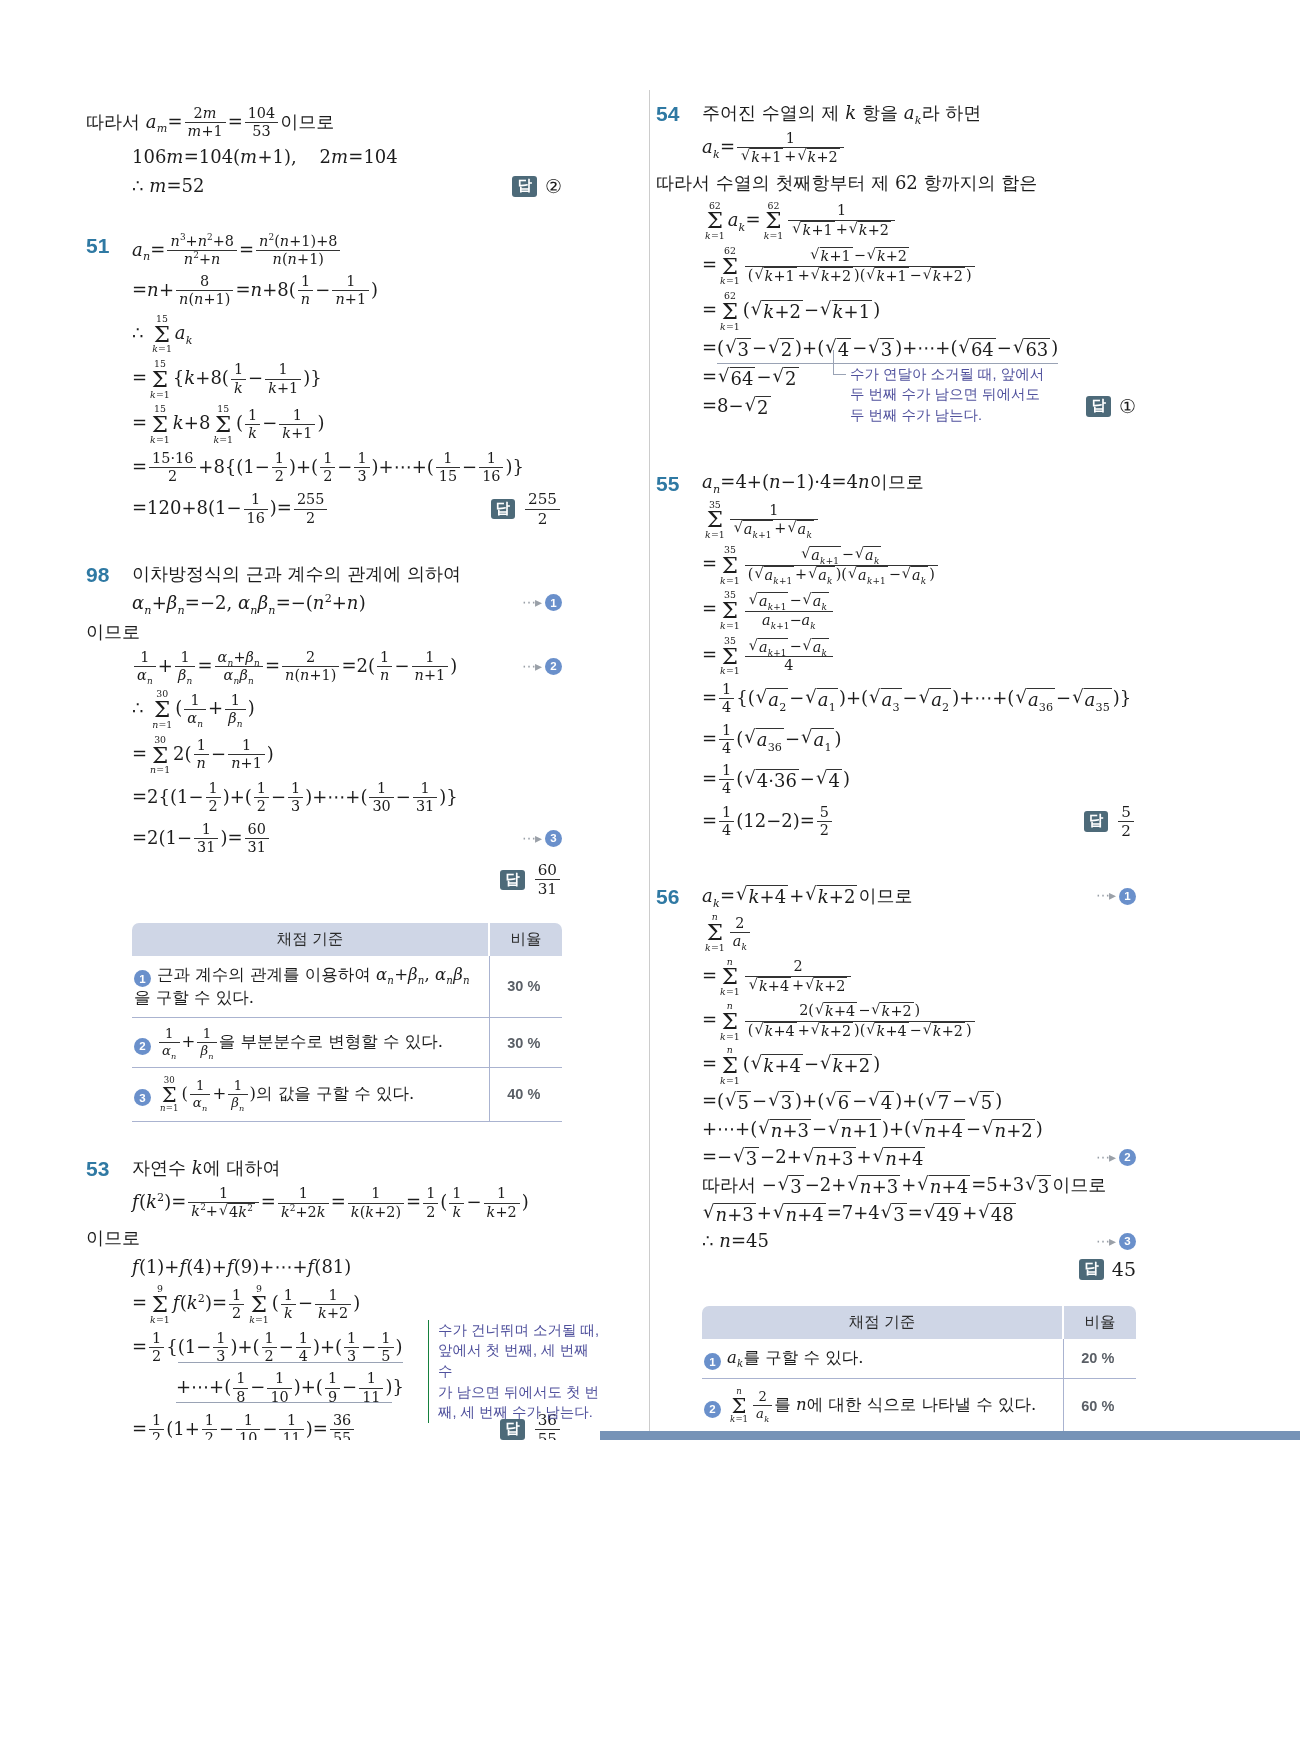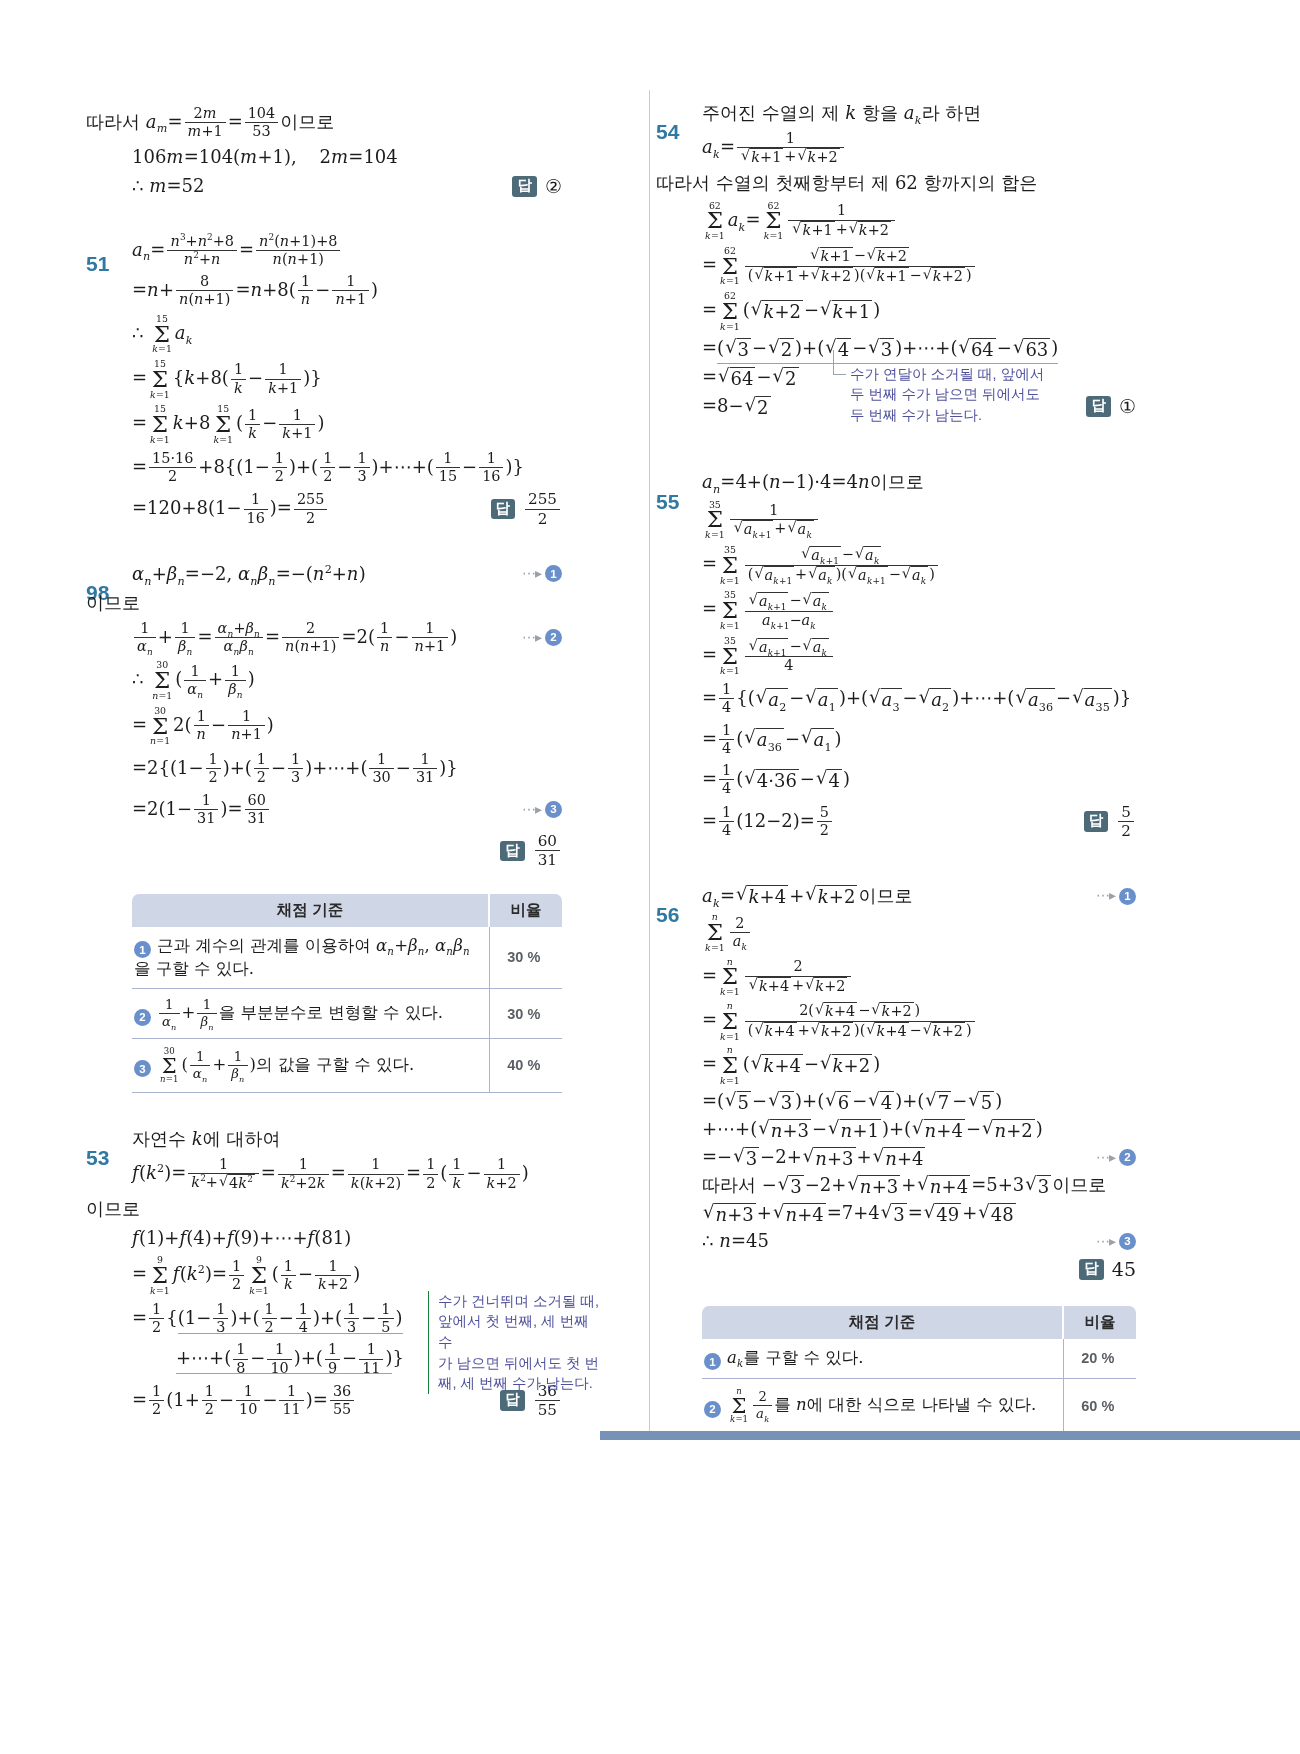--- a/index.html
+++ b/index.html
@@ -6,21 +6,21 @@
   html,body{margin:0;padding:0;background:#fff;}
   .page{position:relative;width:1300px;height:1440px;background:#ffffff;overflow:hidden;
         font-family:"Liberation Sans",sans-serif;color:#222;}
   .col{position:absolute;}
   .colL{left:86px;top:100px;width:476px;}
   .colR{left:656px;top:96px;width:480px;}
   .divider{position:absolute;left:649px;top:90px;width:1px;height:1552px;background:#cccccc;}
 
   .prob{position:relative;padding-left:46px;margin-bottom:34px;}
   #p54{margin-bottom:52px;} #p55{margin-bottom:44px;}
-  .pnum{position:absolute;left:0;top:19px;font-size:21px;font-weight:bold;color:var(--accent,#2f79a3);}
+  .pnum{position:absolute;left:0;top:1px;font-size:21px;font-weight:bold;color:var(--accent,#2f79a3);}
 
   .line{display:flex;align-items:center;margin:5px 0;min-height:24px;line-height:1.25;
         font-size:18px;white-space:nowrap;position:relative;}
   #p56 .line{margin:4px 0;}
   .ind0{margin-left:-46px;}
   .ind2{margin-left:44px;}
   .math{font-family:"DejaVu Serif",serif;color:#1c1c1c;}
   .math i{font-style:italic;letter-spacing:.2px;}
   sup{font-size:.62em;vertical-align:super;line-height:0;}
   sub{font-size:.62em;vertical-align:sub;line-height:0;}
@@ -59,21 +59,21 @@
   
   .noteblock{position:absolute;color:var(--note,#50519d);font-size:14.5px;line-height:1.42;
              white-space:normal;z-index:3;background:transparent;}
   .nb-p53{left:296px;top:-10px;width:168px;border-left:1px solid #15803d;padding-left:9px;}
   .nb-p54{left:148px;top:-2px;width:250px;}
   .nb-p54::before{content:"";position:absolute;left:-17px;top:-14px;width:12px;height:24px;
                   border-left:1px solid #9aa3b5;border-bottom:1px solid #9aa3b5;}
 
   
   .tbl{width:100%;border-collapse:collapse;margin-top:24px;font-size:15px;}
-  .tbl th{background:var(--th-bg,#cfd6e6);color:#2b2b2b;font-weight:bold;padding:6px 4px;font-size:15.5px;}
+  .tbl th{background:var(--th-bg,#cfd6e6);color:#2b2b2b;font-weight:normal;padding:6px 4px;font-size:15.5px;}
   .tbl th:first-child{border-radius:7px 0 0 0;}
   .tbl th:last-child{border-radius:0 7px 0 0;border-left:2px solid #fff;width:64px;}
   .tbl td{padding:8px 6px 8px 2px;border-bottom:1px solid var(--tbd,#aab3d0);vertical-align:middle;}
   .tbl td.rate{text-align:center;font-weight:bold;color:#5a5f66;border-left:1px solid var(--tbd,#aab3d0);
                font-size:14.5px;}
   .tbl td .math{font-size:16.5px;white-space:normal;}
   .tbl td .ci{margin-right:6px;vertical-align:-3px;display:inline-flex;}
 
   
   .footer{position:absolute;left:86px;top:1650px;display:flex;align-items:flex-start;gap:7px;}
@@ -202,20 +202,23 @@
             <span class="ab">답</span>
             <span class="av math"><span class="fr">
                 <span class="fn">255</span>
                 <span class="fd">2</span>
               </span></span>
           </span>
         </div>
       </section>
       <section class="prob" id="p52">
         <span class="pnum">98</span>
+        <div class="line ind1">
+          <span class="math">이차방정식의 근과 계수의 관계에 의하여</span>
+        </div>
         <div class="line ind1">
           <span class="math"><i>α</i><sub><i>n</i></sub>+<i>β</i><sub><i>n</i></sub>=−2, <i>α</i><sub><i>n</i></sub><i>β</i><sub><i>n</i></sub>=−(<i>n</i><sup>2</sup>+<i>n</i>)</span>
           <span class="mk">
             <span class="dots">⋯▸</span>
             <span class="ci">1</span>
           </span>
         </div>
         <div class="line ind0">
           <span class="math">이므로</span>
         </div>

